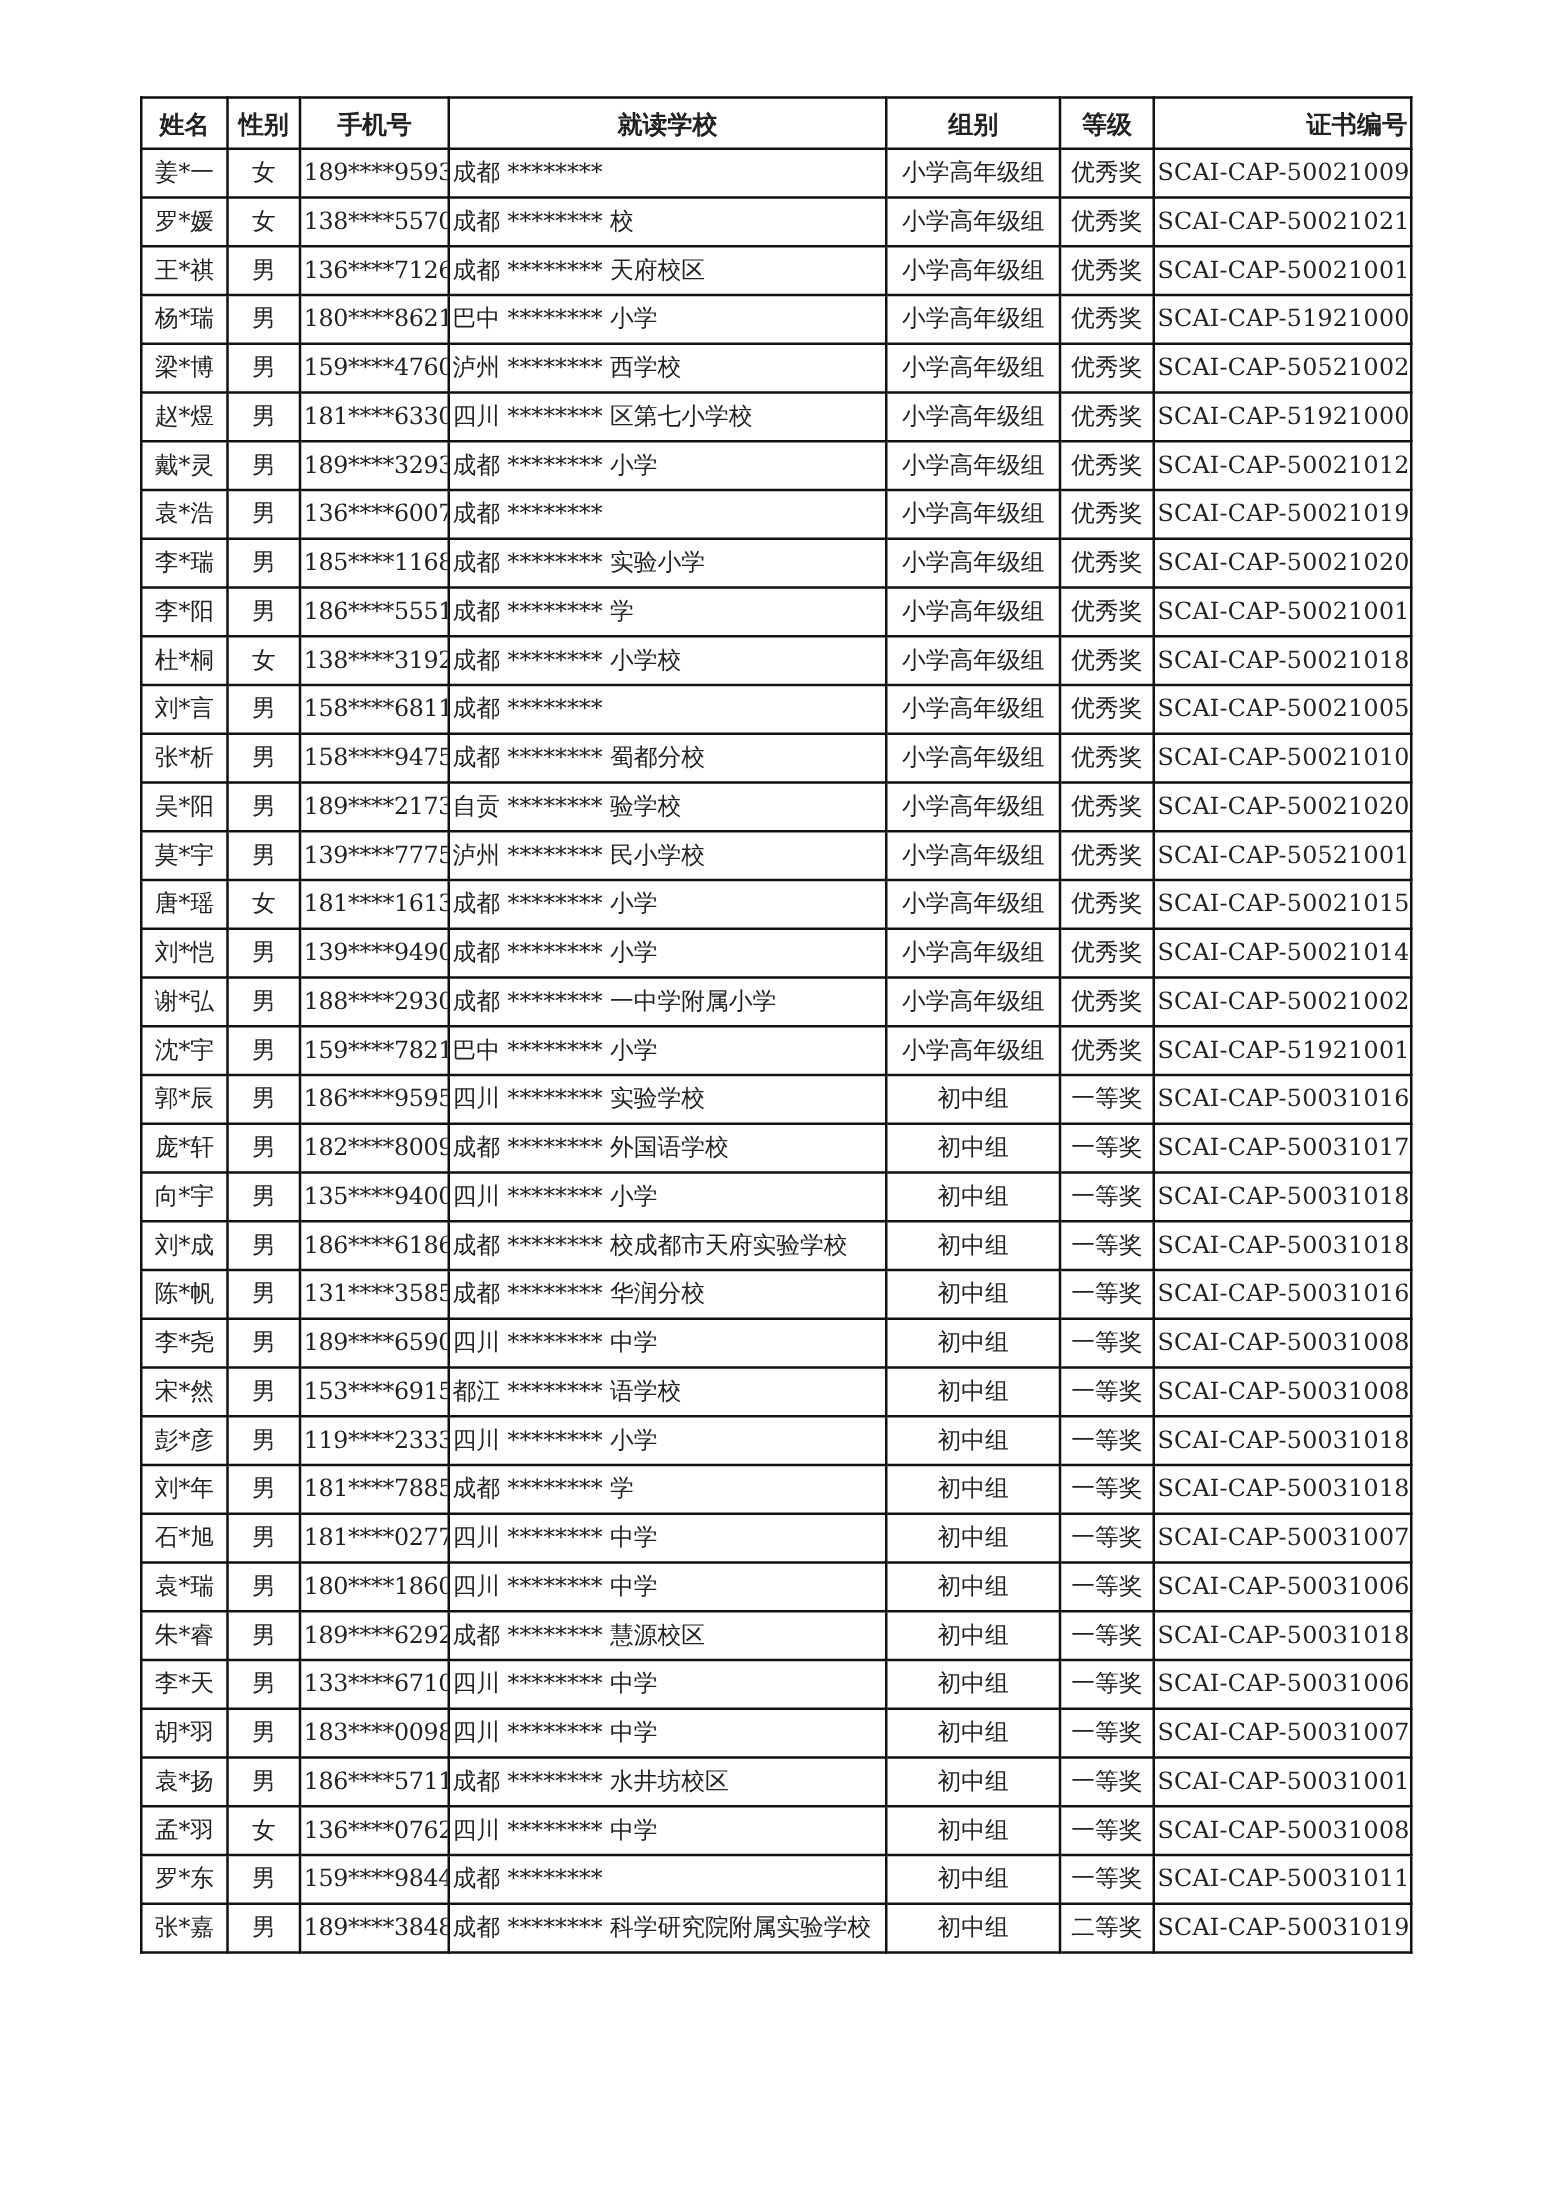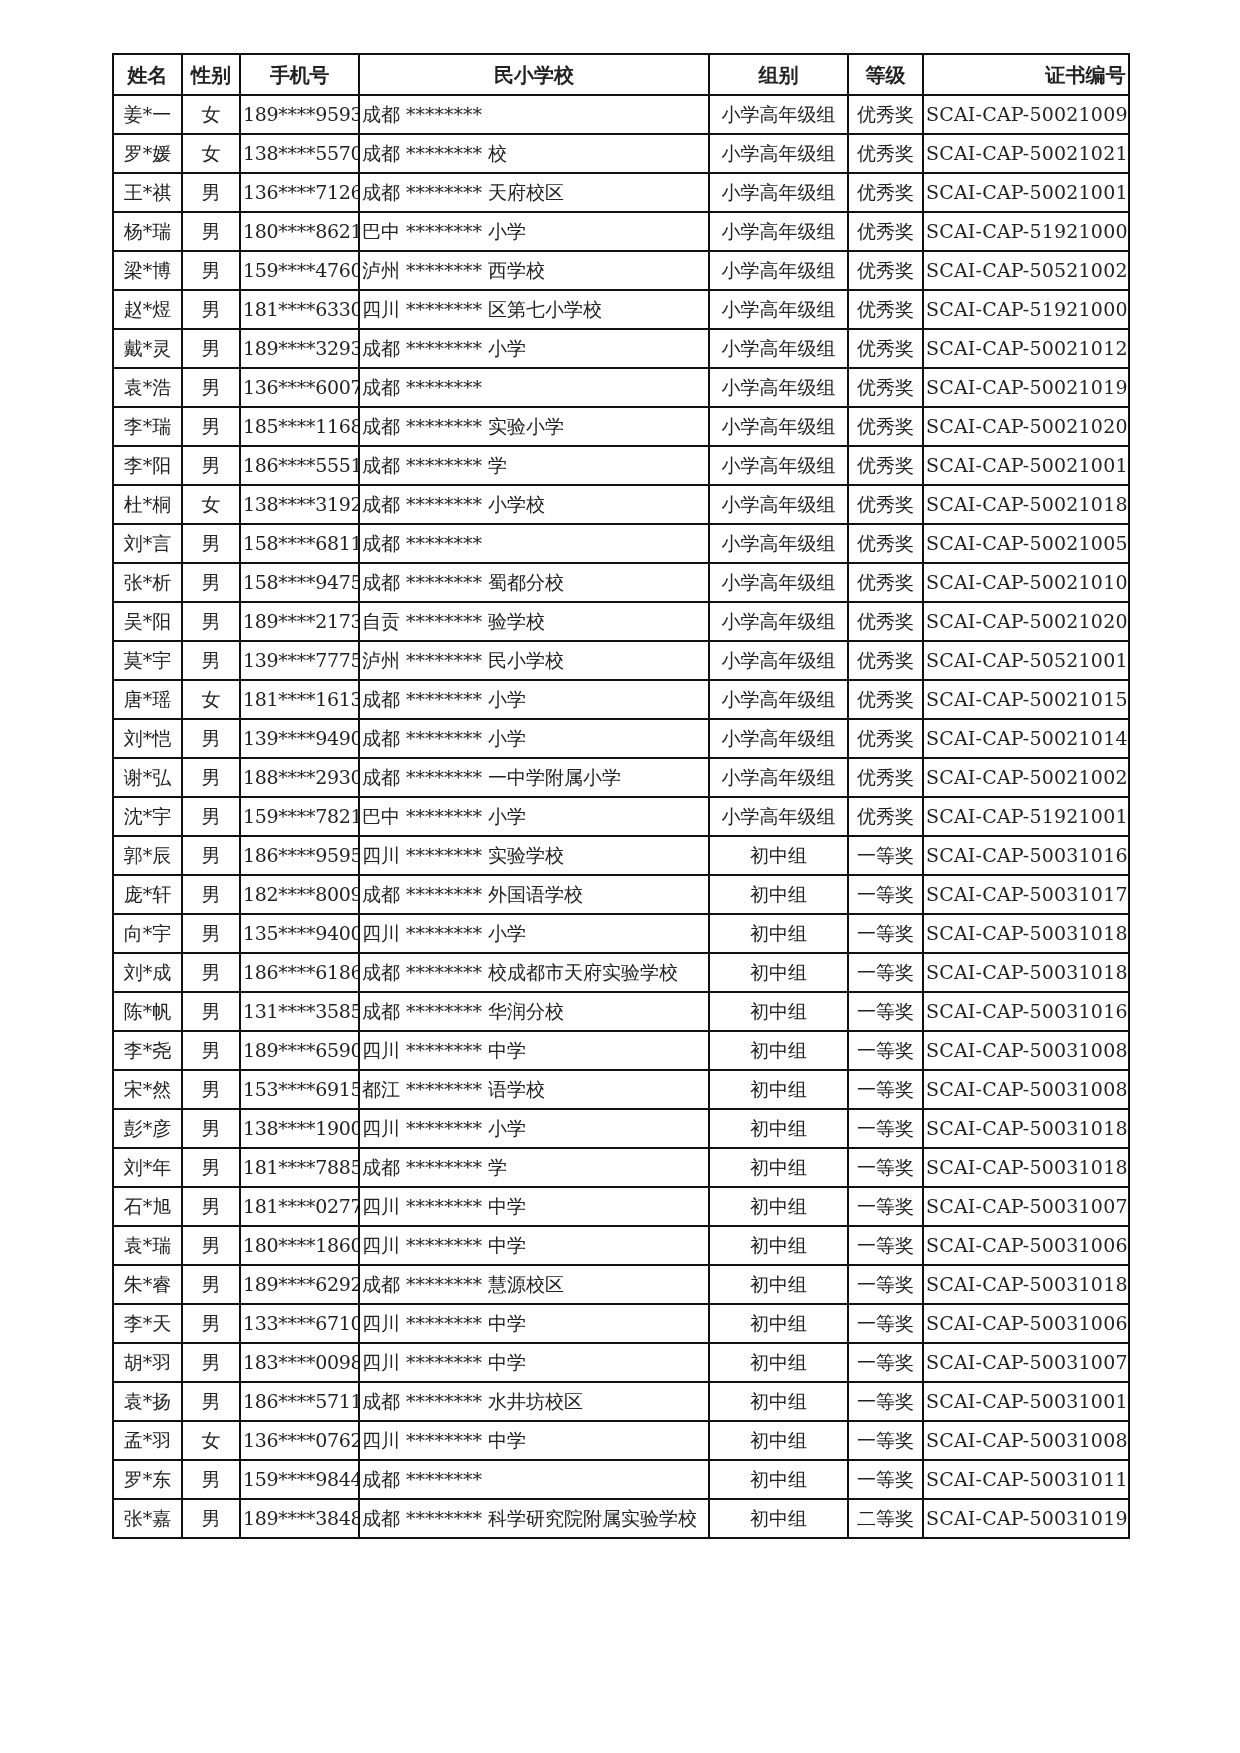--- a/index.html
+++ b/index.html
@@ -1,19 +1,19 @@
 <!DOCTYPE html>
 <html><head>
 <meta charset="utf-8">
 <style>
   html, body { margin: 0; padding: 0; background: #ffffff; }
   body { width: 1240px; height: 1753px; position: relative; overflow: hidden;
          font-family: "DejaVu Serif", "Liberation Serif", serif; color: #222; }
   table.roster {
-    position: absolute; left: 112px; top: 53px;
+    position: absolute; left: 112px; top: 77px;
     width: 1016px; border-collapse: collapse; table-layout: fixed;
     border: 2px solid #111;
   }
   table.roster th, table.roster td {
     border: 2px solid #111; padding: 0 2px; overflow: hidden; white-space: nowrap;
     font-size: 19px; line-height: 1;
   }
   table.roster th { height: 39px; font-weight: bold; text-align: center; font-size: 20px; }
   table.roster td { height: 37px; }
   .c-name, .c-gender, .c-group, .c-level { text-align: center; }
@@ -33,21 +33,21 @@
     <col style="width:350px">
     <col style="width:139px">
     <col style="width:75px">
     <col style="width:206px">
   </colgroup>
   <thead>
     <tr>
       <th class="c-name">姓名</th>
       <th class="c-gender">性别</th>
       <th class="c-phone" style="text-align:center">手机号</th>
-      <th class="c-school" style="text-align:center">民小学校</th>
+      <th class="c-school" style="text-align:center">就读学校</th>
       <th class="c-group">组别</th>
       <th class="c-level">等级</th>
       <th class="c-cert" style="text-align:right">证书编号</th>
     </tr>
   </thead>
   <tbody id="roster-body">
       <tr>
         <td class="c-name">姜*一</td>
         <td class="c-gender">女</td>
         <td class="c-phone">189****9593</td>
@@ -277,21 +277,21 @@
         <td class="c-gender">男</td>
         <td class="c-phone">153****6915</td>
         <td class="c-school">都江  ********  语学校</td>
         <td class="c-group">初中组</td>
         <td class="c-level">一等奖</td>
         <td class="c-cert">SCAI-CAP-500310089</td>
       </tr>
       <tr>
         <td class="c-name">彭*彦</td>
         <td class="c-gender">男</td>
-        <td class="c-phone">138****1900</td>
+        <td class="c-phone">119****2333</td>
         <td class="c-school">四川  ********  小学</td>
         <td class="c-group">初中组</td>
         <td class="c-level">一等奖</td>
         <td class="c-cert">SCAI-CAP-500310189</td>
       </tr>
       <tr>
         <td class="c-name">刘*年</td>
         <td class="c-gender">男</td>
         <td class="c-phone">181****7885</td>
         <td class="c-school">成都  ********  学</td>

